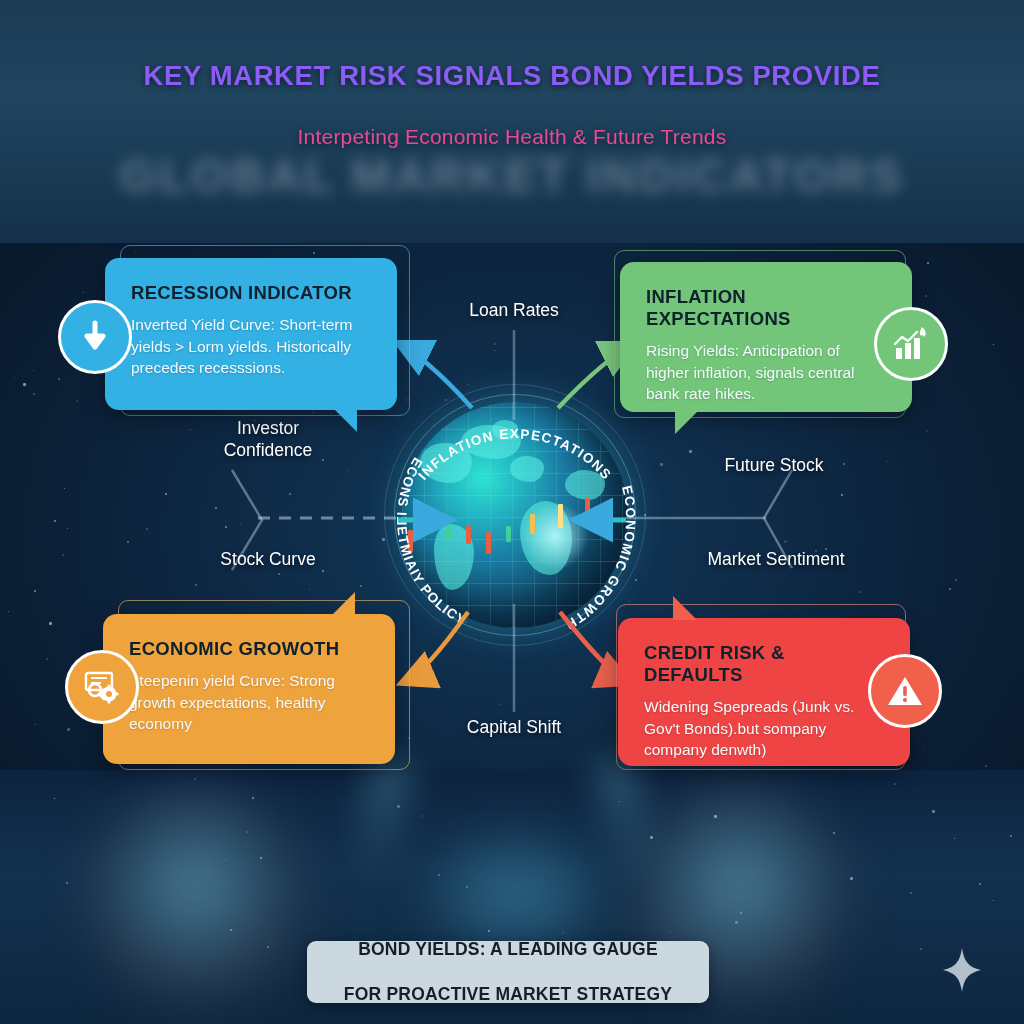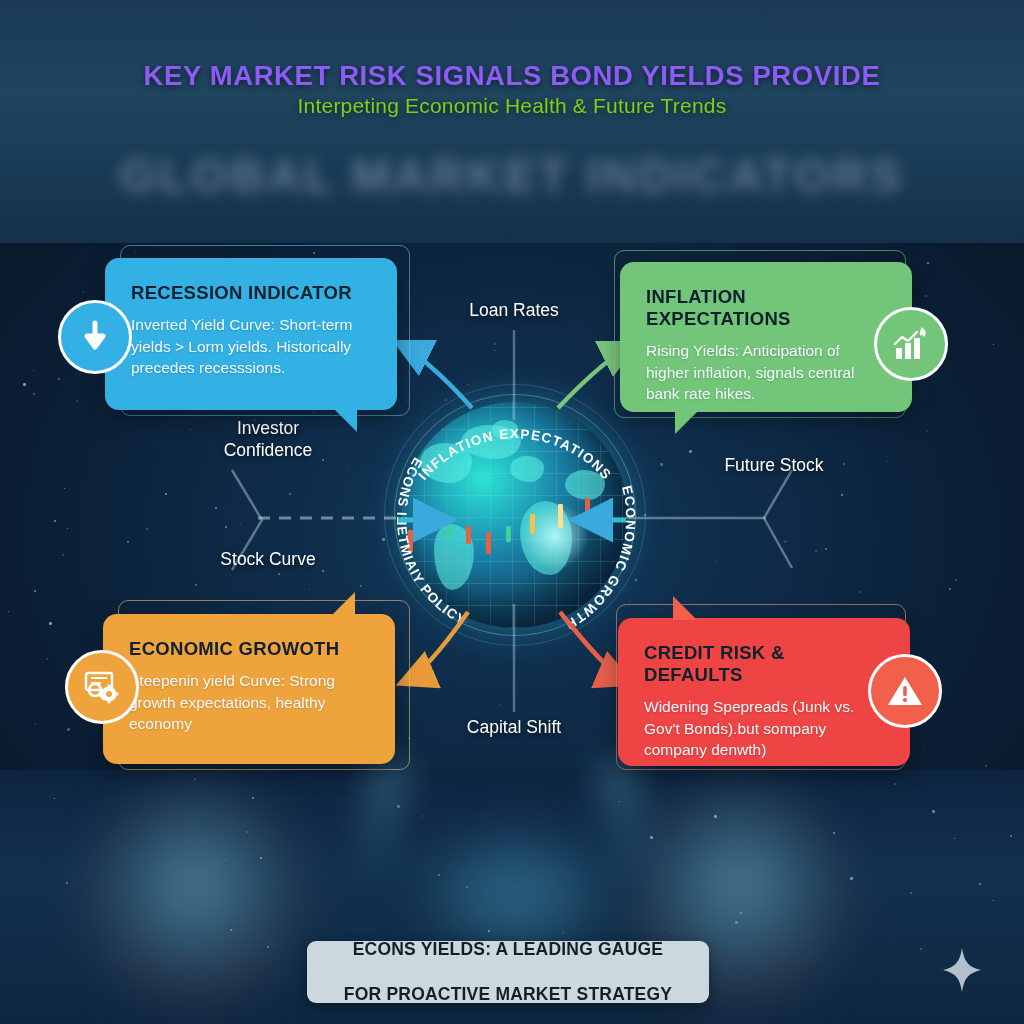--- a/index.html
+++ b/index.html
@@ -61,21 +61,21 @@
   }
 
   
   .header { position: absolute; left:0; top:60px; width:1024px; text-align:center; }
   .title {
     font-size: 27.5px; font-weight: bold; color: #8b5cf6;
     letter-spacing: .6px; text-shadow: 0 2px 6px rgba(0,0,0,.55);
     white-space: nowrap;
   }
   .subtitle {
-    margin-top: 2px; font-size: 21px; color: #84cc16;
+    margin-top: 33px; font-size: 21px; color: #ec4899;
     letter-spacing: .2px; text-shadow: 0 2px 6px rgba(0,0,0,.5);
     white-space: nowrap;
   }
 
   
   .globe-wrap { position:absolute; left:380px; top:380px; width:270px; height:270px; }
   .globe {
     position:absolute; inset:22px;
     border-radius:50%;
     background:
@@ -460,20 +460,21 @@
     <path d="M 514,604 L 514,712" stroke="rgba(186,214,232,.40)" stroke-width="2.5" fill="none"></path>
   </svg>
 
   <div class="conn-label" style="left:180px; top:418px; width:176px;">
     <div>Investor</div>
     <div>Confidence</div>
   </div>
   <div class="conn-label" style="left:414px; top:300px; width:200px;">Loan Rates</div>
   <div class="conn-label" style="left:684px; top:455px; width:180px;">Future Stock</div>
   <div class="conn-label" style="left:180px; top:549px; width:176px;">Stock Curve</div>
+  <div class="conn-label" style="left:678px; top:549px; width:196px;">Market Sentiment</div>
   <div class="conn-label" style="left:414px; top:717px; width:200px;">Capital Shift</div>
 
   <div class="frame blue" style="left:120px; top:245px; width:290px; height:171px;"></div>
   <div class="frame green" style="left:614px; top:250px; width:292px; height:168px;"></div>
   <div class="frame orange" style="left:118px; top:600px; width:292px; height:170px;"></div>
   <div class="frame red" style="left:616px; top:604px; width:290px; height:166px;"></div>
 
   <div class="card blue" style="left:105px; top:258px; width:292px; height:152px;">
     <h3>RECESSION INDICATOR</h3>
     <p>Inverted Yield Curve: Short-term yields &gt; Lorm yields. Historically precedes recesssions.</p>
@@ -531,21 +532,21 @@
   <div class="badge red" style="left:868px; top:654px;">
     <svg width="38" height="34" viewBox="0 0 38 34">
       <path d="M19 3 L36 31 L2 31 Z" fill="#fff"></path>
       <rect x="17.2" y="12" width="3.6" height="10" rx="1.6" fill="#f0604b"></rect>
       <circle cx="19" cy="26" r="2.1" fill="#f0604b"></circle>
     </svg>
   </div>
 
   <div class="footer">
     <span>
-      <span>ECONS YIELDS: A LEADING GAUGE</span><br>
+      <span>BOND YIELDS: A LEADING GAUGE</span><br>
       <span>FOR PROACTIVE MARKET STRATEGY</span>
     </span>
   </div>
   <svg class="sparkle" viewBox="0 0 40 46">
     <path d="M20 1 C22 14 26 20 39 23 C26 26 22 32 20 45 C18 32 14 26 1 23 C14 20 18 14 20 1 Z" fill="#b3bfca"></path>
   </svg>
 
 </div>
 
 </body></html>

